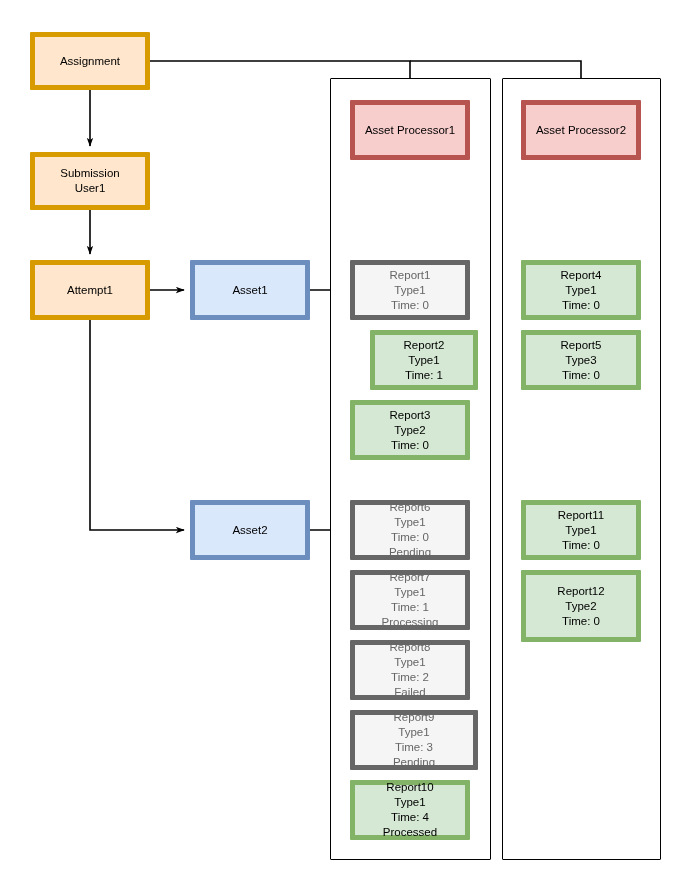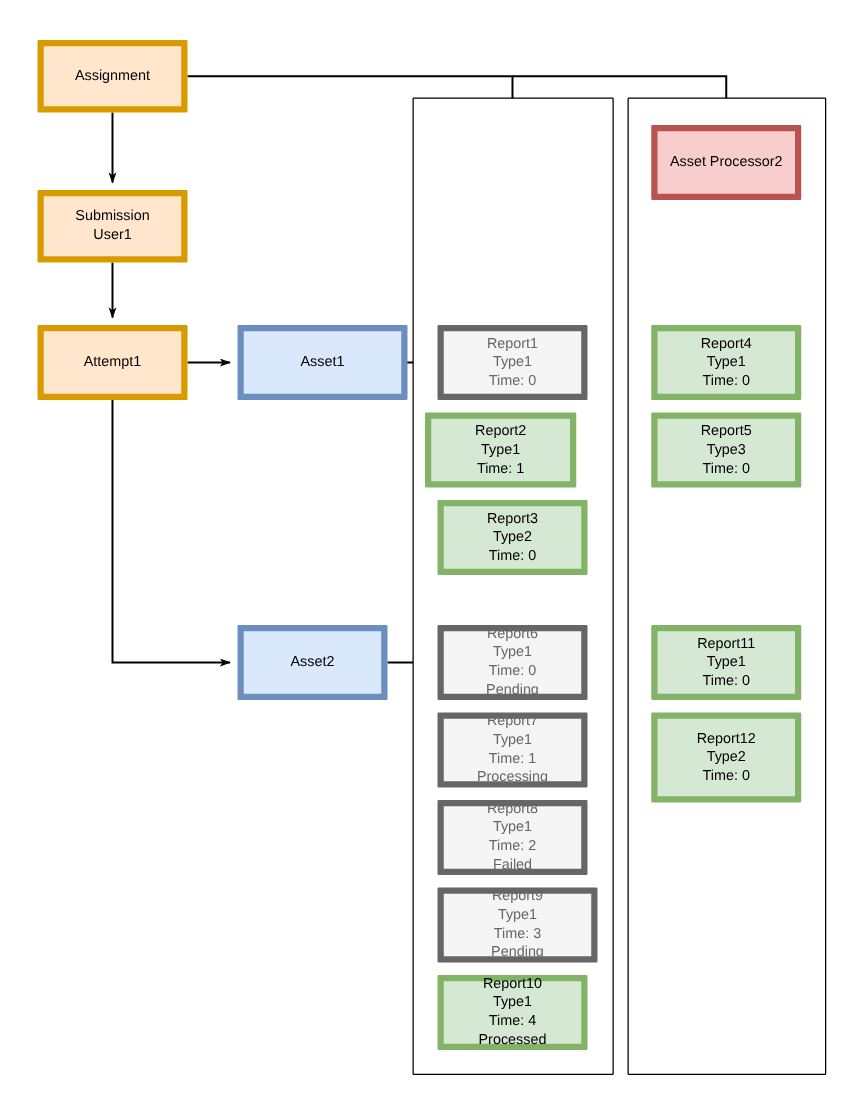--- a/index.html
+++ b/index.html
@@ -81,40 +81,43 @@
 
   <div class="node orange" style="left:30px;top:152px;width:120px;height:58px;">
     <span class="ln">Submission</span>
     <span class="ln">User1</span>
   </div>
 
   <div class="node orange" style="left:30px;top:260px;width:120px;height:60px;">
     <span class="ln">Attempt1</span>
   </div>
 
-  <div class="node blue" style="left:190px;top:260px;width:136px;height:60px;">
+  <div class="node blue" style="left:190px;top:260px;width:120px;height:60px;">
     <span class="ln">Asset1</span>
   </div>
 
   <div class="node blue" style="left:190px;top:500px;width:120px;height:60px;">
     <span class="ln">Asset2</span>
   </div>
 
+  <div class="node red" style="left:350px;top:100px;width:120px;height:60px;">
+    <span class="ln">Asset Processor1</span>
+  </div>
 
   <div class="node red" style="left:521px;top:100px;width:120px;height:60px;">
     <span class="ln">Asset Processor2</span>
   </div>
 
   <div id="report-slots">
       <div class="node grey" style="left: 350px; top: 260px; width: 120px; height: 60px;">
         <span class="ln">Report1</span>
         <span class="ln">Type1</span>
         <span class="ln">Time: 0</span>
       </div>
-      <div class="node green" style="left: 340px; top: 330px; width: 121px; height: 60px;">
+      <div class="node green" style="left: 370px; top: 330px; width: 108px; height: 60px;">
         <span class="ln">Report2</span>
         <span class="ln">Type1</span>
         <span class="ln">Time: 1</span>
       </div>
       <div class="node green" style="left: 350px; top: 400px; width: 120px; height: 60px;">
         <span class="ln">Report3</span>
         <span class="ln">Type2</span>
         <span class="ln">Time: 0</span>
       </div>
       <div class="node grey" style="left: 350px; top: 500px; width: 120px; height: 60px;">

